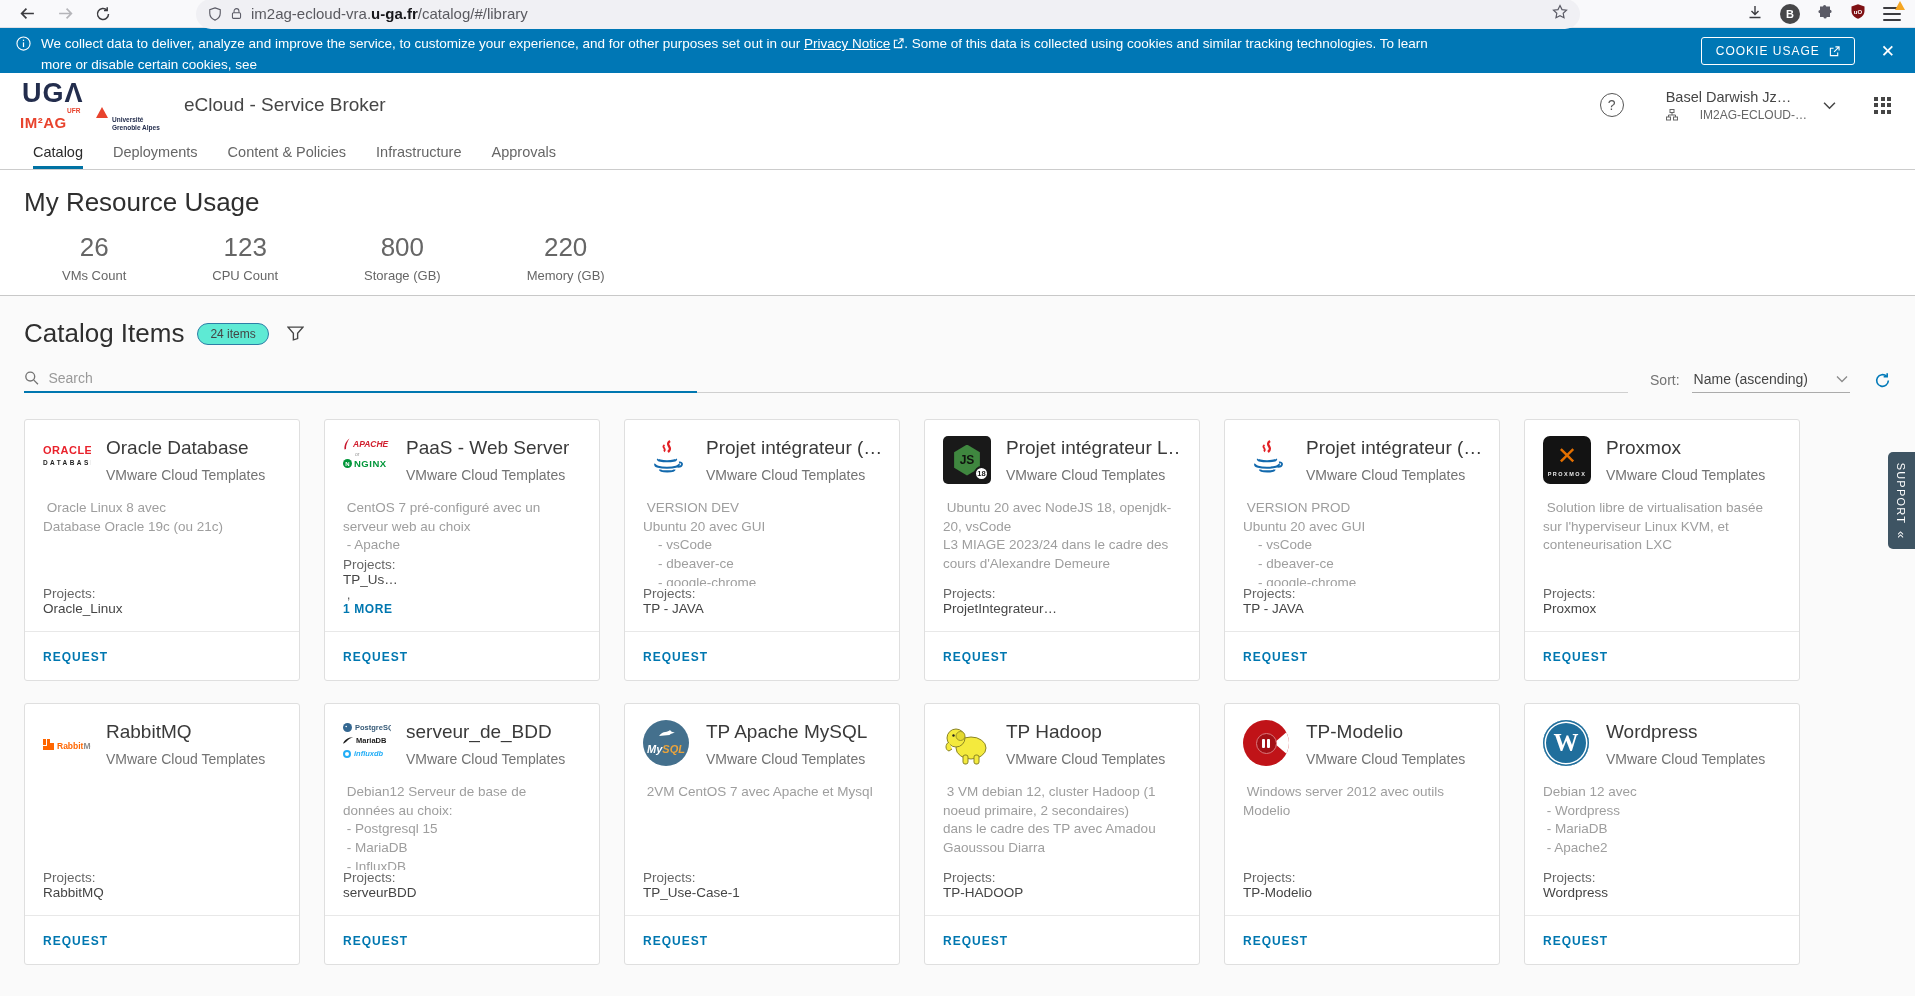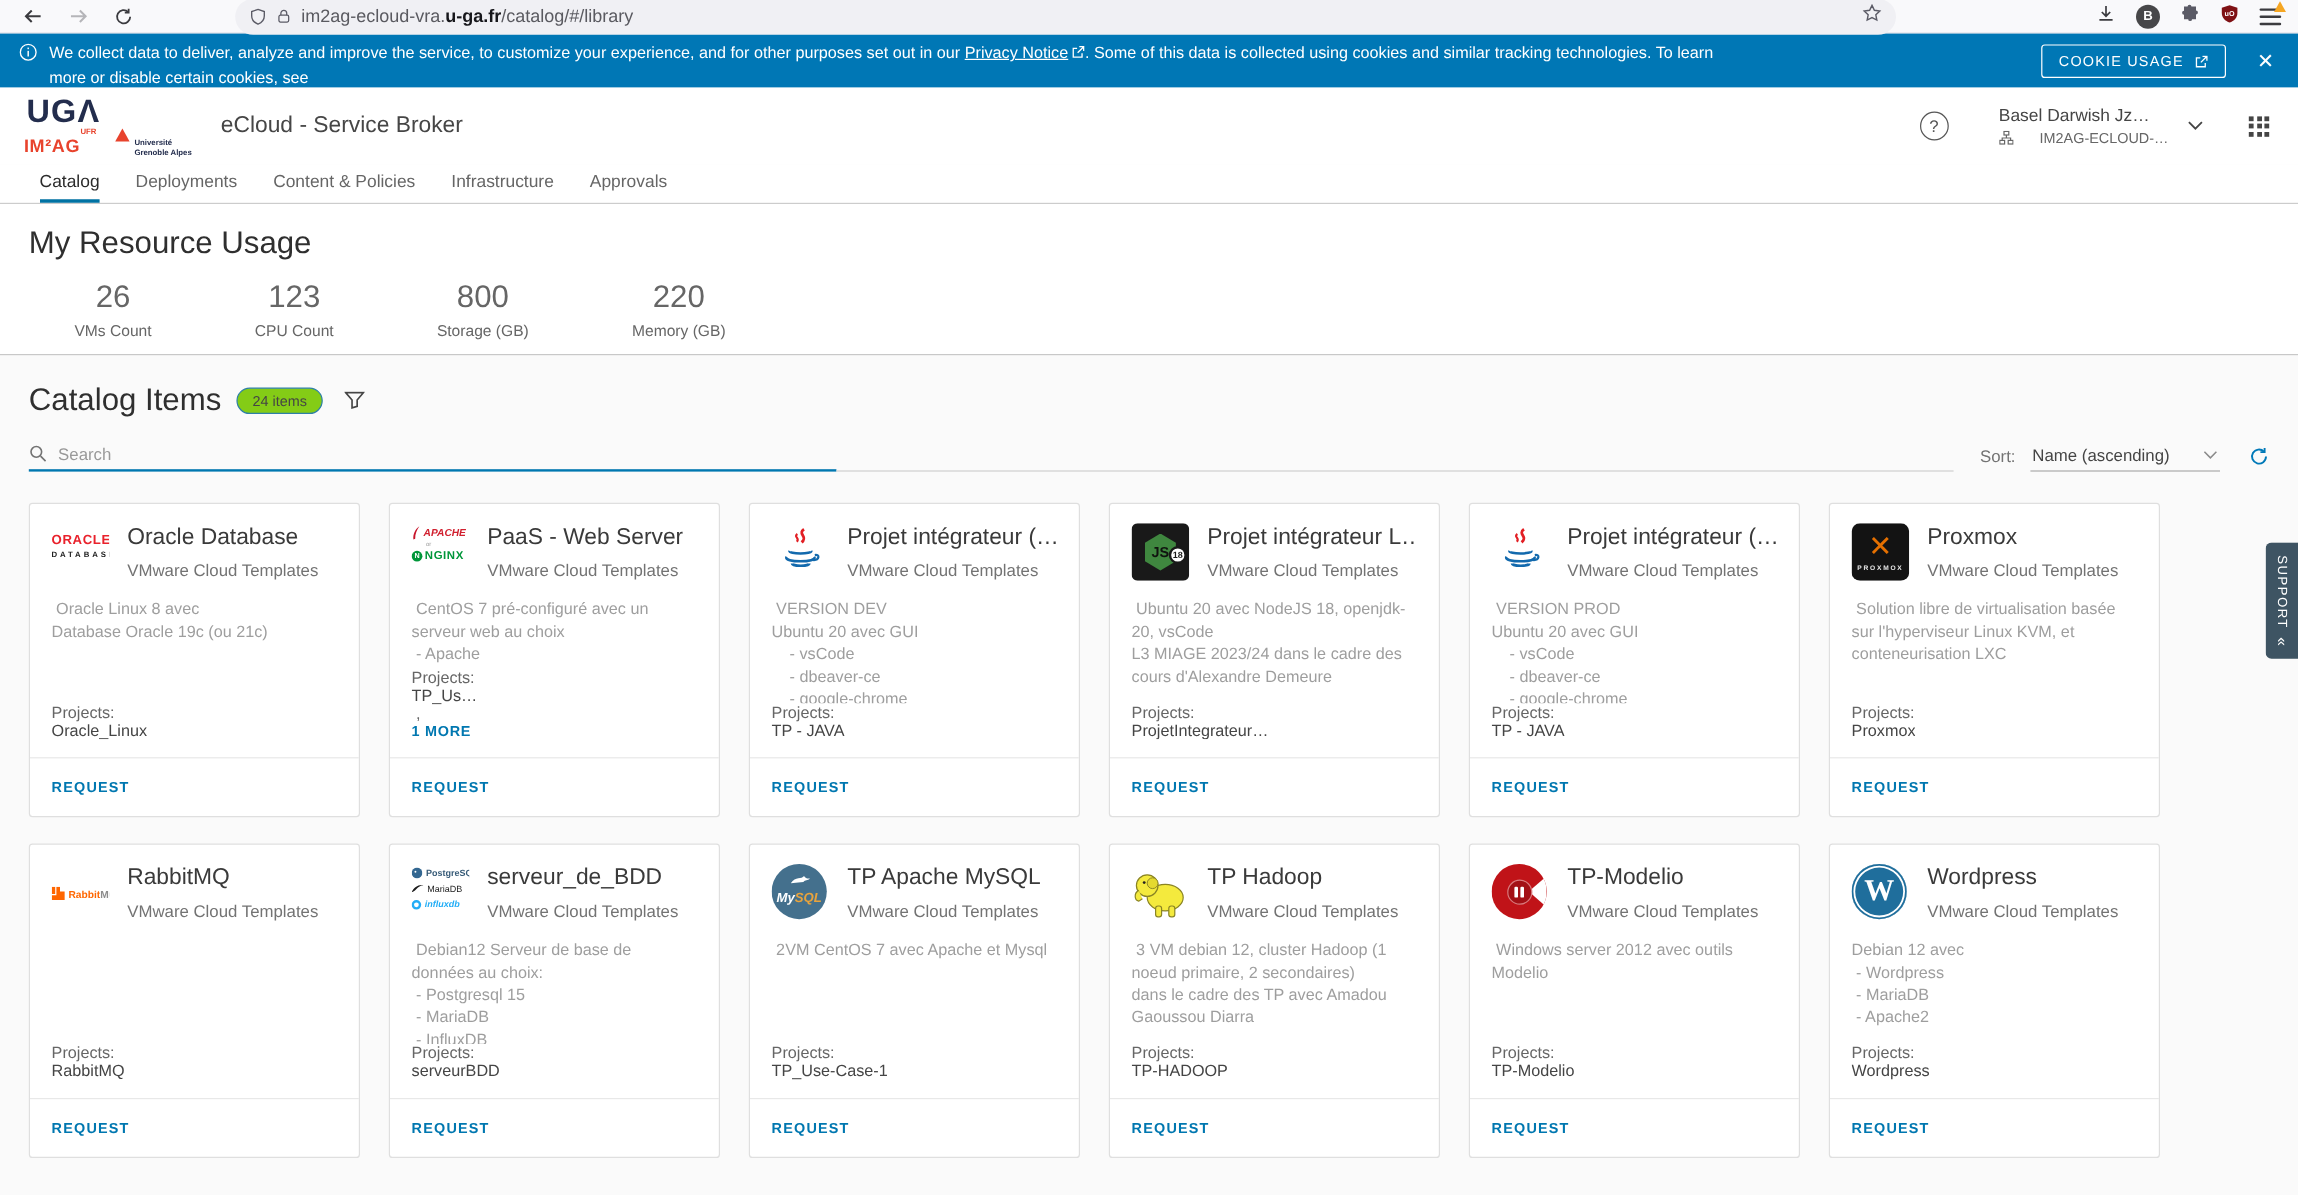--- a/index.html
+++ b/index.html
@@ -58,21 +58,21 @@
   .section-title { font-size: 26px; font-weight: 400; color: #2f2f2f; }
   .stats { display: flex; gap: 48px; margin-top: 14px; }
   .stat { text-align: center; margin-left: 38px; }
   .stat-value { font-size: 26px; font-weight: 300; color: #666; }
   .stat-label { font-size: 13px; color: #666; margin-top: 5px; }
 
   
   .catalog-area { height: 688px; background: #fafafa; border-top: 1px solid #c8c8c8; padding-top: 22px; }
   .catalog-head { display: flex; align-items: center; gap: 13px; margin-left: 24px; }
   .catalog-title { font-size: 26px; font-weight: 400; color: #2f2f2f; }
-  .items-badge { padding: 3px 12px; border-radius: 12px; background: #84cc16; border: 1px solid #2d7fa6; font-size: 12px; color: #454545; }
+  .items-badge { padding: 3px 12px; border-radius: 12px; background: #5eead4; border: 1px solid #2d7fa6; font-size: 12px; color: #454545; }
   .filter-btn { margin-left: 5px; cursor: pointer; display: flex; }
   .catalog-toolbar { display: flex; align-items: flex-end; margin: 16px 24px 0 24px; }
   .search-wrap { display: flex; align-items: center; gap: 9px; width: 673px; border-bottom: 2px solid #0077b0; padding-bottom: 5px; }
   .search-input { border: none; outline: none; background: transparent; font-size: 14px; color: #333; width: 100%; font-family: inherit; }
   .search-input::placeholder { color: #999; }
   .toolbar-spacer { flex: 1; border-bottom: 1px solid #cfcfcf; height: 28px; margin-right: 22px; max-width: 945px; }
   .sort-wrap { display: flex; align-items: flex-end; }
   .sort-label { font-size: 14px; color: #737373; margin-right: 12px; padding-bottom: 5px; }
   .sort-select { display: flex; align-items: center; gap: 28px; border-bottom: 1px solid #ababab; padding: 0 2px 5px 2px; font-size: 14px; color: #454545; cursor: pointer; }
   .refresh-btn { margin-left: 24px; padding-bottom: 4px; cursor: pointer; display: flex; }
@@ -101,31 +101,31 @@
   .ic-oracle-sub { color: #1d1d1d; font-size: 6.5px; font-weight: 700; letter-spacing: 2.4px; margin-top: 3px; }
   .ic-an { display: flex; flex-direction: column; padding-top: 2px; }
   .ic-apache { display: flex; align-items: center; gap: 2px; }
   .ic-apache-word { font-size: 8.5px; font-style: italic; font-weight: 700; color: #d1202f; }
   .ic-or { font-size: 5px; color: #999; margin: 1px 0 1px 12px; }
   .ic-nginx { display: flex; align-items: center; gap: 2px; }
   .ic-nginx-n { width: 9px; height: 9px; border-radius: 50%; background: #009639; color: #fff; font-size: 6px; font-weight: 700; display: inline-flex; align-items: center; justify-content: center; }
   .ic-nginx-word { font-size: 9.5px; font-weight: 800; color: #009639; letter-spacing: .5px; }
   .ic-node { width: 48px; height: 48px; background: #191919; border-radius: 5px; position: relative; display: flex; align-items: center; justify-content: center; }
   .ic-node-hex { width: 28px; height: 31px; background: #3f873f; clip-path: polygon(50% 0,96% 25%,96% 75%,50% 100%,4% 75%,4% 25%); color: #10140f; font-weight: 800; font-size: 12px; display: flex; align-items: center; justify-content: center; }
-  .ic-node-badge { position: absolute; right: 2px; bottom: 14px; width: 15px; height: 15px; border-radius: 50%; background: #fff; border: 2px solid #191919; color: #191919; font-size: 7.5px; font-weight: 800; display: flex; align-items: center; justify-content: center; }
+  .ic-node-badge { position: absolute; right: 2px; bottom: 3px; width: 15px; height: 15px; border-radius: 50%; background: #fff; border: 2px solid #191919; color: #191919; font-size: 7.5px; font-weight: 800; display: flex; align-items: center; justify-content: center; }
   .ic-prox { width: 48px; height: 48px; background: #131313; border-radius: 7px; display: flex; flex-direction: column; align-items: center; justify-content: center; }
   .ic-prox-x { color: #e57000; font-size: 24px; font-weight: 900; line-height: 1; }
   .ic-prox-word { color: #e8e8e8; font-size: 5.5px; letter-spacing: 1.5px; font-weight: 700; margin-top: 3px; }
   .ic-rmq { display: flex; align-items: center; gap: 3px; margin-top: 15px; }
   .ic-rmq-rabbit { font-size: 8.5px; font-weight: 700; color: #f60; }
   .ic-rmq-mq { font-size: 8.5px; font-weight: 700; color: #8d8d8d; }
   .ic-dbs { display: flex; flex-direction: column; gap: 4px; padding-top: 3px; }
   .ic-db-row { display: flex; align-items: center; gap: 3px; }
   .pg-word { font-size: 7.5px; font-weight: 700; color: #365a77; }
-  .maria-word { font-size: 7.5px; font-weight: 400; color: #1c1c1c; }
+  .maria-word { font-size: 7.5px; font-weight: 700; color: #1c1c1c; }
   .influx-dot { width: 8px; height: 8px; border-radius: 50%; border: 2px solid #22adf6; }
   .influx-word { font-size: 7.5px; font-weight: 700; font-style: italic; color: #22adf6; }
   .ic-mysql { width: 46px; height: 46px; border-radius: 50%; background: #44708d; position: relative; display: flex; align-items: flex-end; justify-content: center; padding-bottom: 9px; }
   .ic-mysql svg { position: absolute; top: 9px; left: 16px; }
   .ic-my { color: #fff; font-size: 11px; font-weight: 700; font-style: italic; }
   .ic-sql { color: #e8a33d; font-size: 11px; font-weight: 700; font-style: italic; }
   .ic-modelio { width: 46px; height: 46px; border-radius: 50%; background: #c01318; position: relative; overflow: hidden; display: flex; align-items: center; justify-content: center; }
   .ic-mod-wedge { position: absolute; right: 0; top: 50%; transform: translateY(-50%); width: 15px; height: 26px; background: #fff; clip-path: polygon(100% 0,100% 100%,0 50%); }
   .ic-mod-center { width: 21px; height: 21px; border-radius: 50%; background: #a31015; border: 1.5px solid #d87a7d; display: flex; align-items: center; justify-content: center; gap: 2.5px; z-index: 1; }
   .ic-mod-center i { width: 3px; height: 9px; background: #fff; border-radius: 1px; }

